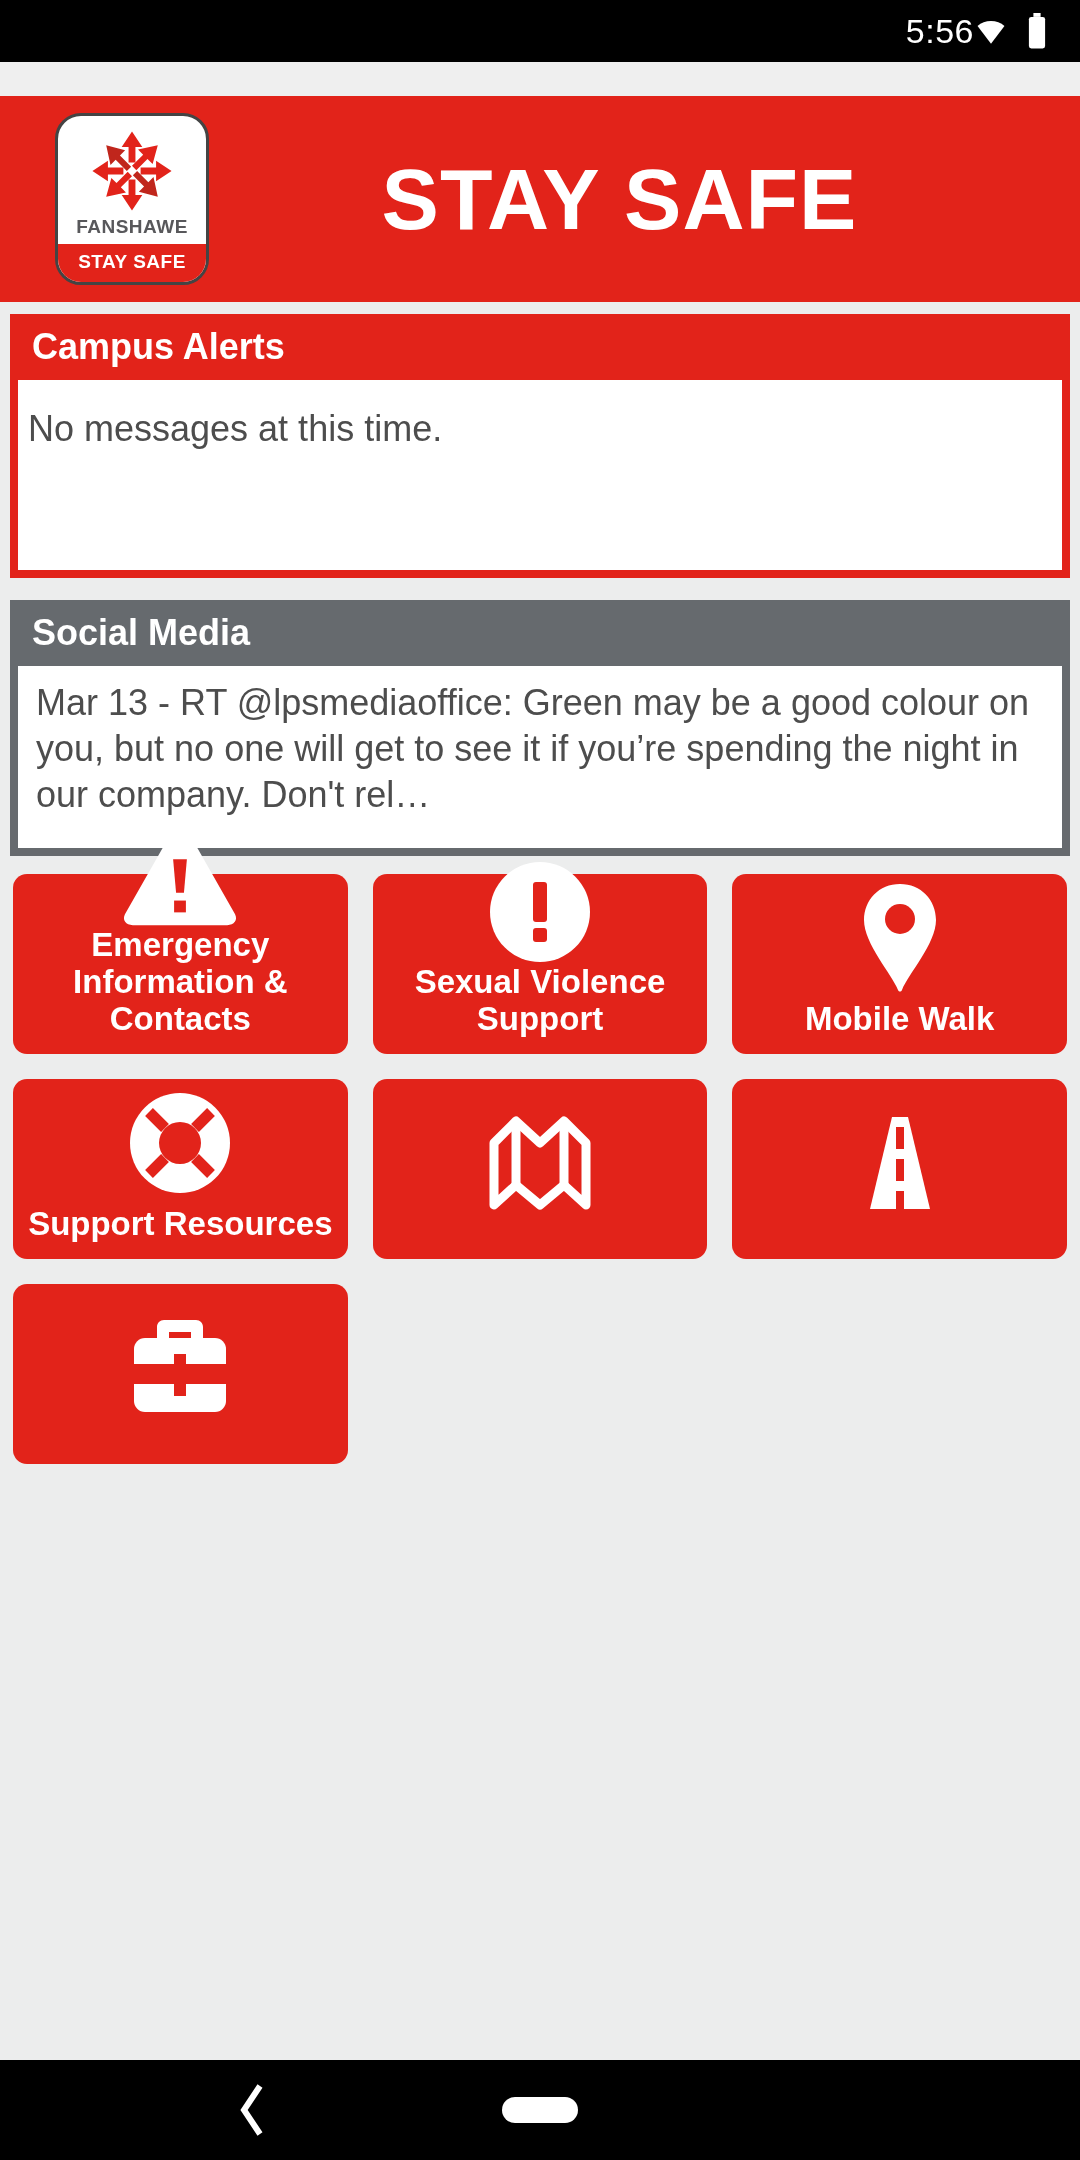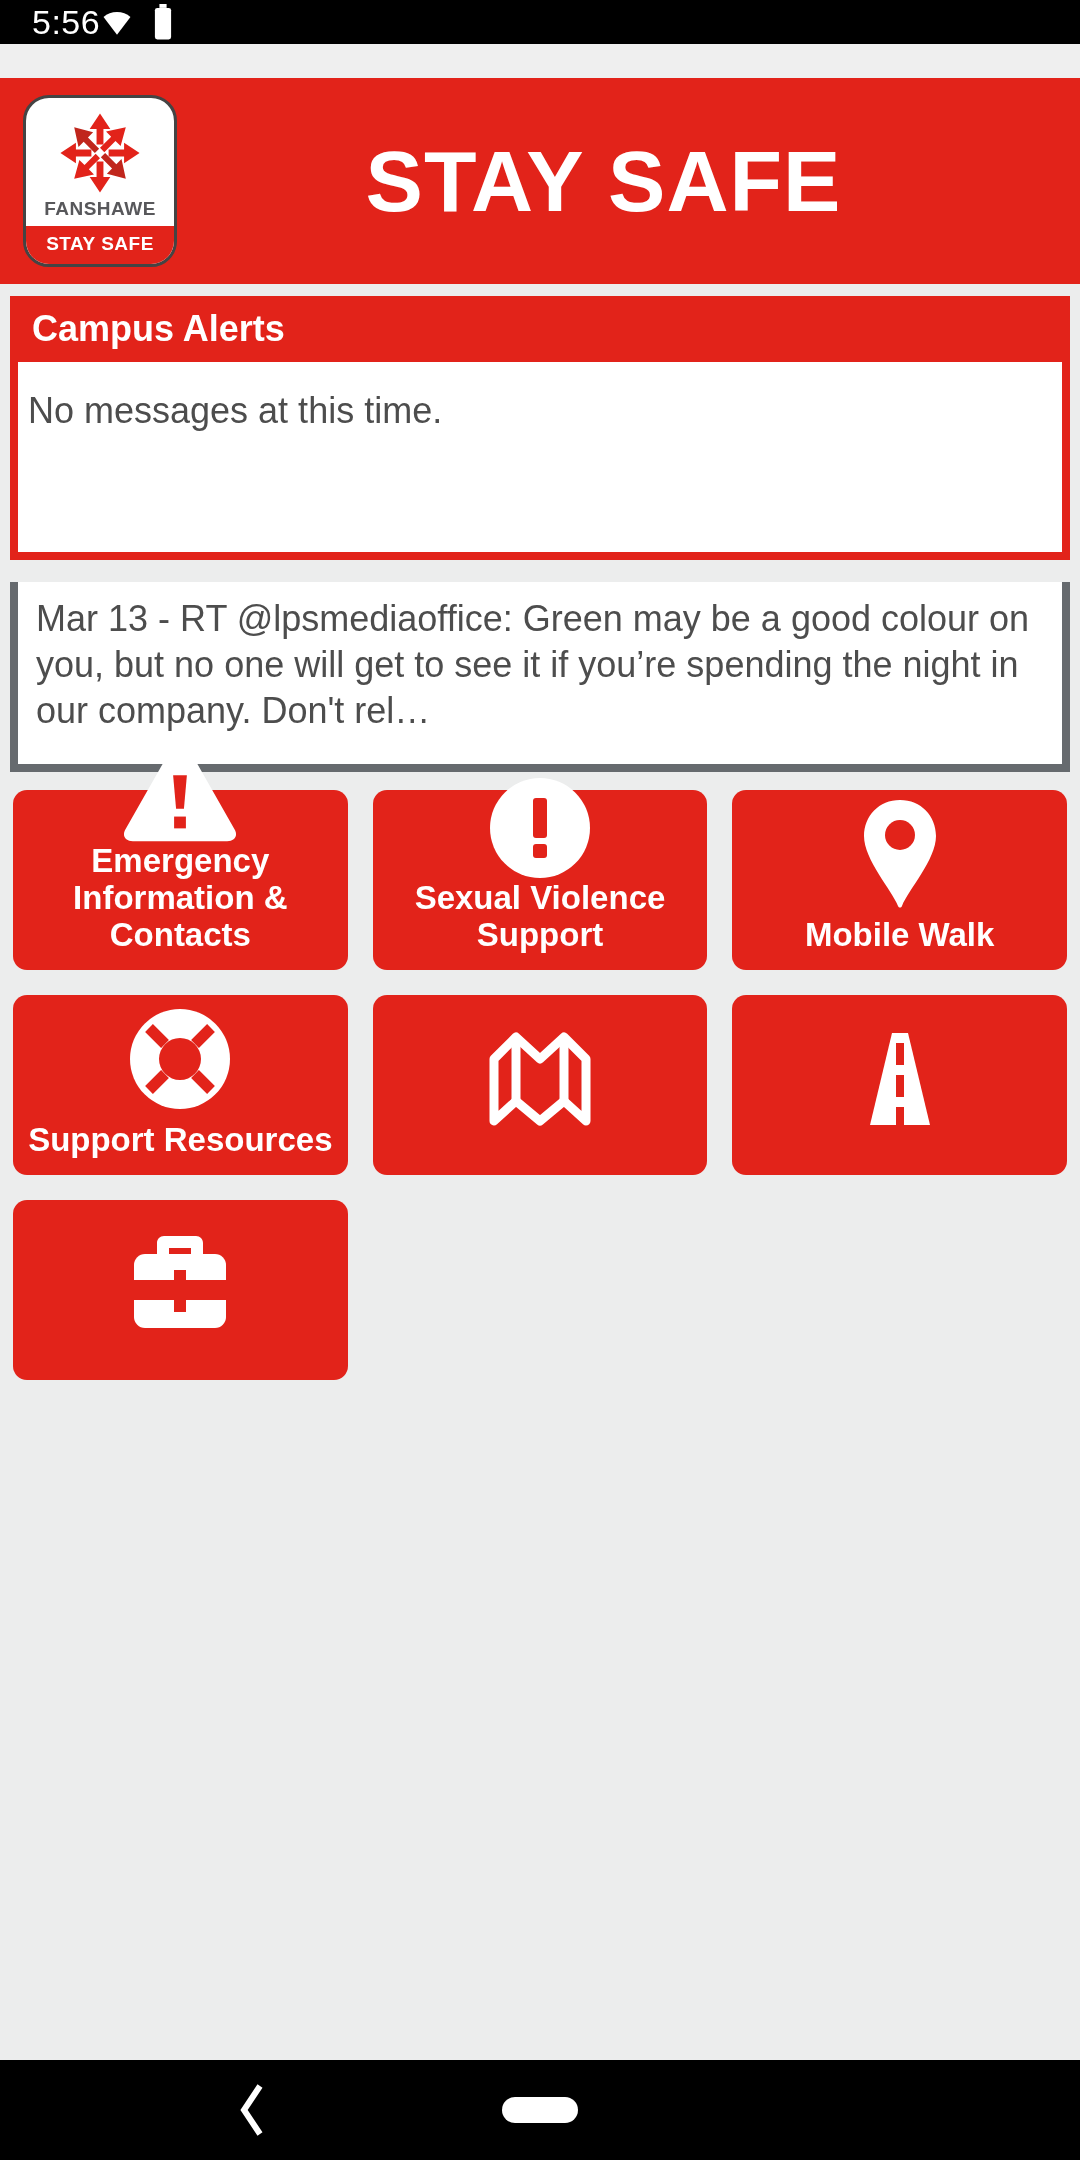--- a/index.html
+++ b/index.html
@@ -6,37 +6,37 @@
   html, body { width:1080px; height:2160px; }
   body {
     font-family:"Liberation Sans", sans-serif;
     background:#eceded;
     overflow:hidden;
     position:relative;
   }
 
   
   .statusbar {
-    height:44px; background:#000; color:#fff;
-    display:flex; align-items:center; justify-content:flex-start;
+    height:62px; background:#000; color:#fff;
+    display:flex; align-items:center; justify-content:flex-end;
     padding:0 32px;
   }
   .statusbar .clock { font-size:34px; letter-spacing:.5px; }
   .statusbar .icons { display:flex; align-items:center; gap:18px; }
 
   
   .topgap { height:34px; background:#efefef; }
 
   
   .appheader {
     background:#e2231a; height:206px;
     display:flex; align-items:center; position:relative;
   }
   .logo-badge {
-    width:154px; height:172px; margin-left:23px;
+    width:154px; height:172px; margin-left:55px;
     background:#fff; border:3px solid #444;
     border-radius:26px; overflow:hidden;
     display:flex; flex-direction:column; align-items:center;
   }
   .logo-star { margin-top:12px; }
   .logo-word {
     font-size:19px; font-weight:bold; color:#58585b;
     letter-spacing:.5px; margin-top:2px;
   }
   .logo-strip {
@@ -153,20 +153,21 @@
 
   <div class="app-title">STAY SAFE</div>
 </div>
 
 <div class="panel alerts">
   <div class="panel-head alerts">Campus Alerts</div>
   <div class="panel-body">No messages at this time.</div>
 </div>
 
 <div class="panel social">
+  <div class="panel-head social">Social Media</div>
   <div class="panel-body">Mar 13 - RT @lpsmediaoffice: Green may be a good colour on you, but no one will get to see it if you’re spending the night in our company. Don't rel…</div>
 </div>
 
 <div class="grid">
 
   <div class="tile">
     <div class="tile-icon">
       <svg width="118" height="104" viewBox="0 0 120 104">
         <path d="M60 4 C65 4 68 7 70 11 L116 92 C119 98 115 103 108 103 L12 103 C5 103 1 98 4 92 L50 11 C52 7 55 4 60 4 Z" fill="#fff"></path>
         <polygon points="53,36 67,36 64,70 56,70" fill="#e2231a"></polygon>

